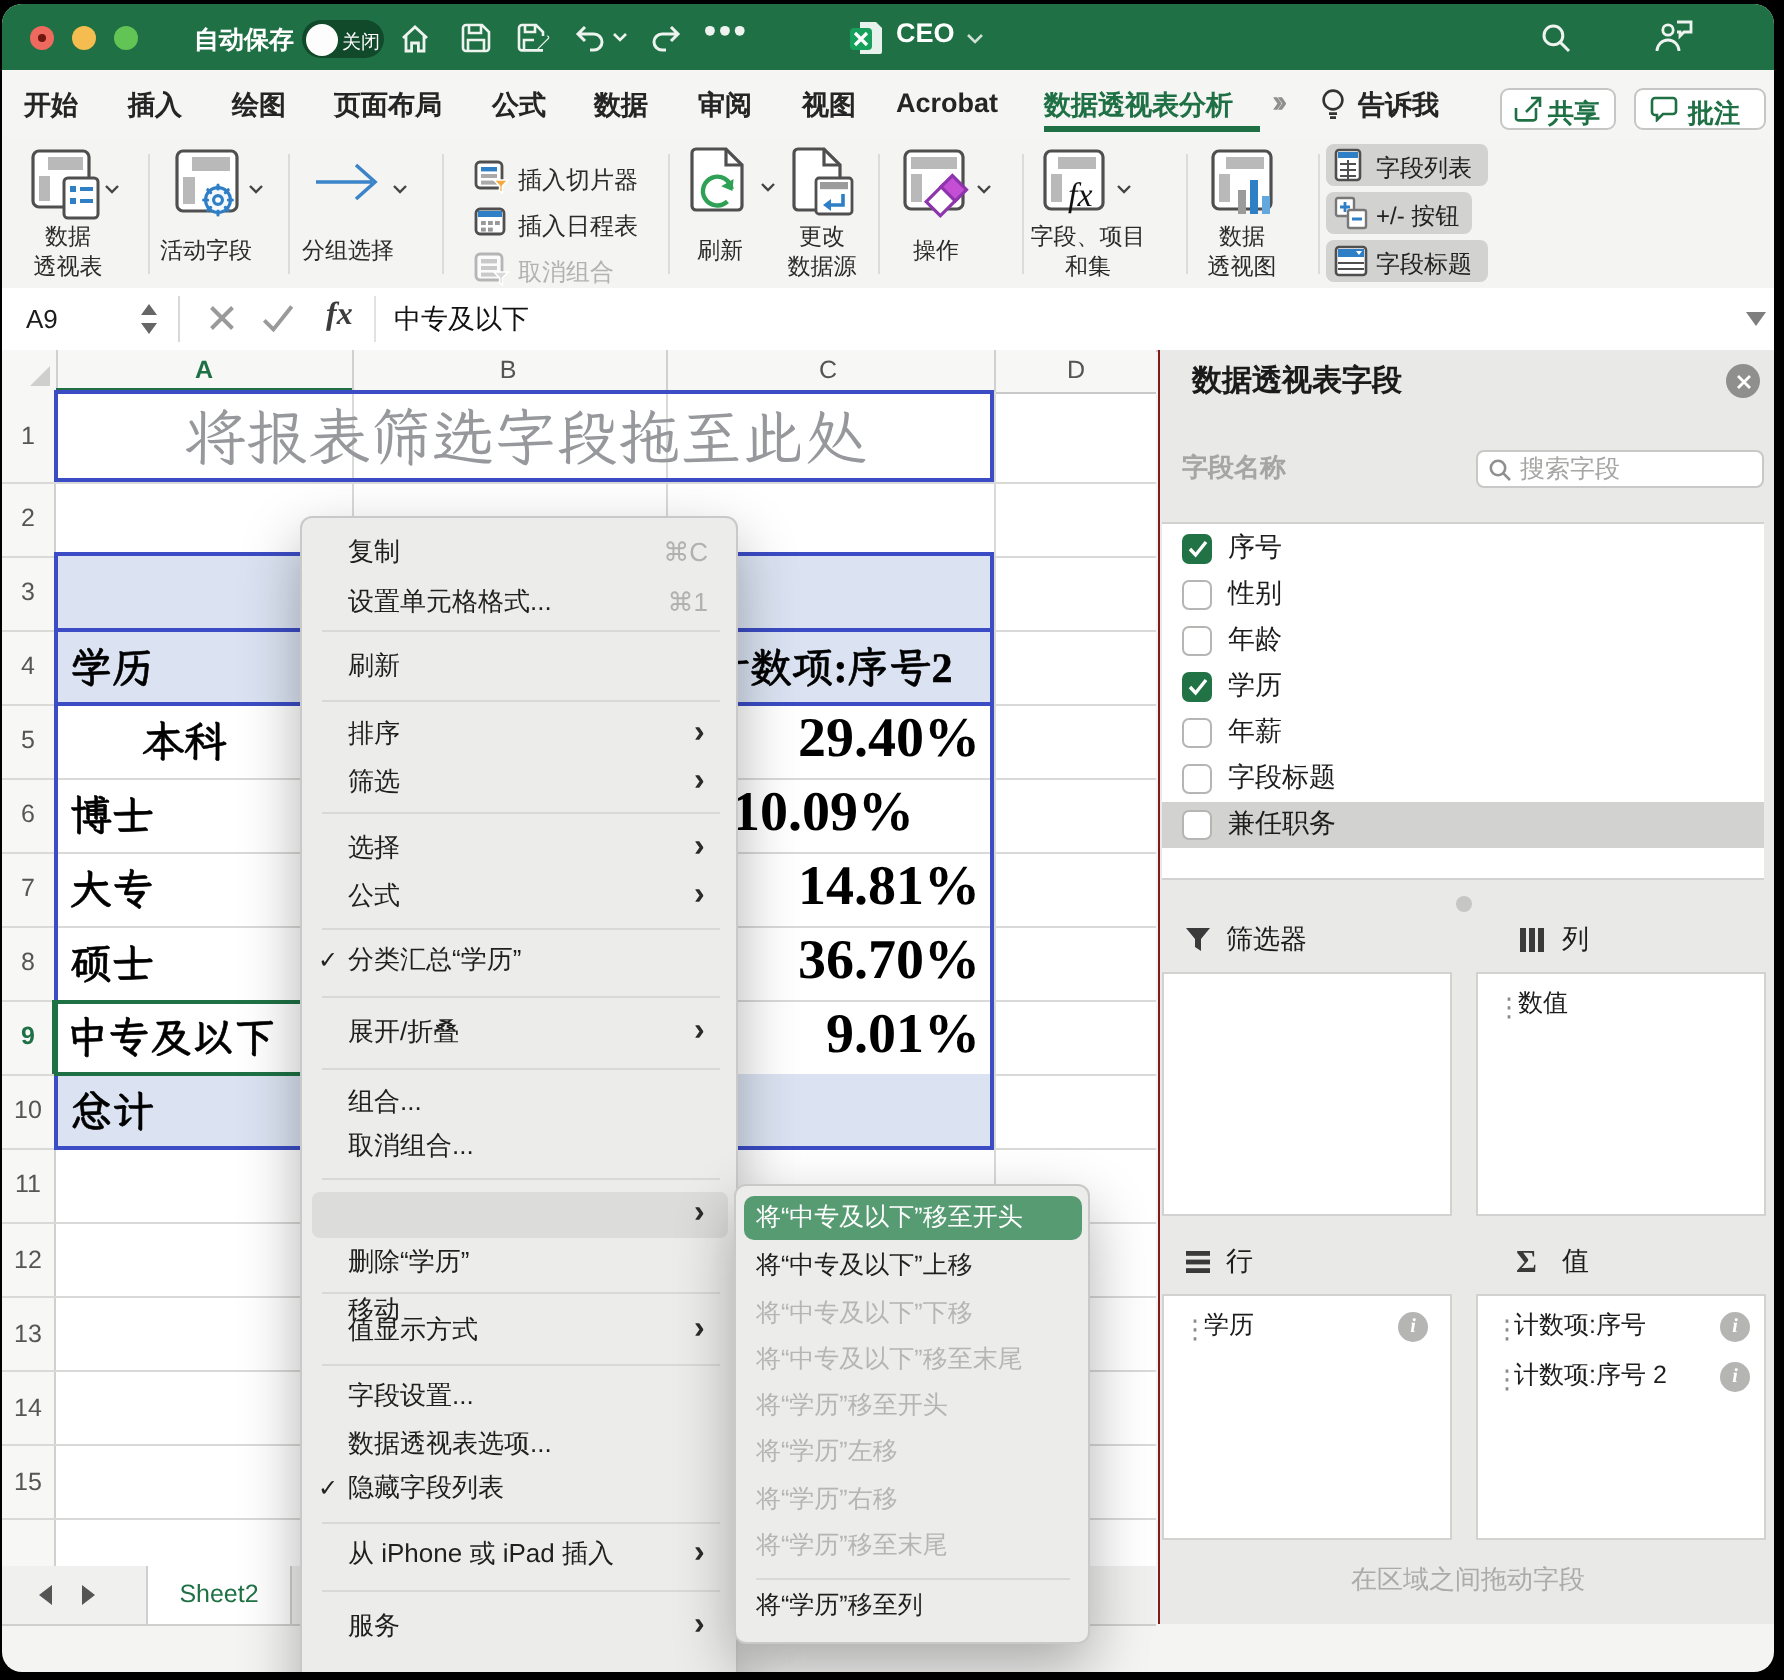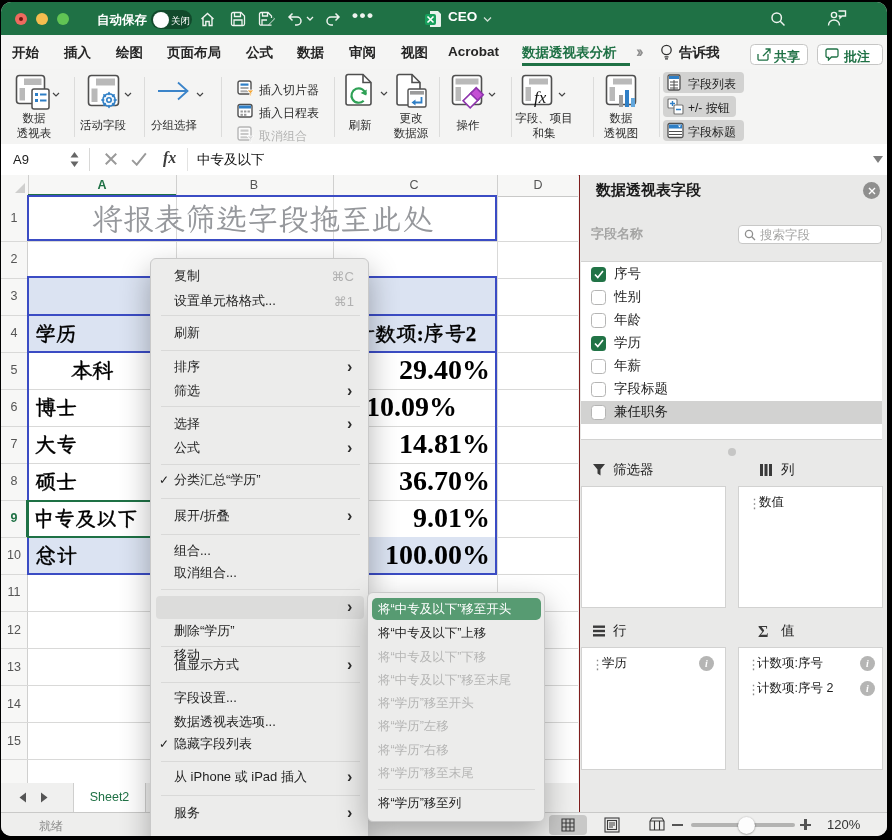--- a/index.html
+++ b/index.html
@@ -386,54 +386,32 @@
     <div class="cellk" style="left:34px;top:269px;font-size:21px;transform:translateY(-50%);">大专</div>
     <div class="cellk" style="left:34px;top:306px;font-size:21px;transform:translateY(-50%);">硕士</div>
     <div class="cellk" style="left:32px;top:343px;font-size:21px;transform:translateY(-50%);">中专及以下</div>
     <div class="cellk" style="left:34px;top:380px;font-size:21px;transform:translateY(-50%);">总计</div>
     <div class="cellk" style="left:332px;top:158px;width:164px;text-align:center;font-size:21px;transform:translateY(-50%);">计数项:序号2</div>
     <div class="num" style="left:332px;top:195px;width:157px;">29.40%</div>
     <div class="num" style="left:332px;top:232px;width:157px;text-align:center;">10.09%</div>
     <div class="num" style="left:332px;top:269px;width:157px;">14.81%</div>
     <div class="num" style="left:332px;top:306px;width:157px;">36.70%</div>
     <div class="num" style="left:332px;top:343px;width:157px;">9.01%</div>
-    <div class="num" style="left:332px;top:380px;width:157px;">100.00%</div>
 
     <div class="abs" style="left:26px;top:324.5px;width:150px;height:38px;border:2px solid #1e7145;box-sizing:border-box;"></div>
   </div>
   <div id="tabbar">
     <svg class="abs" style="left:17px;top:9px;" width="10" height="11" viewBox="0 0 10 11" fill="#555">
         <path d="M8 0.5 L1.5 5.5 L8 10.5 Z"></path>
       </svg>
     <svg class="abs" style="left:38px;top:9px;" width="10" height="11" viewBox="0 0 10 11" fill="#555">
         <path d="M2 0.5 L8.5 5.5 L2 10.5 Z"></path>
       </svg>
     <div class="abs" style="left:72px;top:0;width:73px;height:29px;background:#fff;border-left:1px solid #cfcfce;border-right:1px solid #cfcfce;box-sizing:border-box;"></div>
     <div class="abs" style="left:72px;top:7px;width:73px;text-align:center;font-size:12.5px;color:#1f7145;">Sheet2</div>
-  </div>
-  <div id="statusbar">
-    <div class="abs" style="left:38px;top:5px;font-size:12px;color:#8a8a8a;">就绪</div>
-    <div class="abs" style="left:548px;top:2px;width:38px;height:20px;background:#c8c8c7;border-radius:4px;"></div>
-    <svg class="abs" style="left:560px;top:5px;" width="14" height="14" viewBox="0 0 14 14" fill="none" stroke="#3a3a3a" stroke-width="1.1">
-        <path d="M1 1 H13 V13 H1 Z M1 5 H13 M1 9 H13 M5 1 V13 M9 1 V13"></path>
-      </svg>
-    <svg class="abs" style="left:603px;top:4px;" width="16" height="16" viewBox="0 0 16 16" fill="none" stroke="#3a3a3a" stroke-width="1.1">
-        <rect x="1" y="1" width="14" height="14"></rect>
-        <rect x="3.5" y="3.5" width="9" height="9"></rect>
-        <path d="M5 6 h6 M5 8 h6 M5 10 h4"></path>
-      </svg>
-    <svg class="abs" style="left:648px;top:4px;" width="16" height="16" viewBox="0 0 16 16" fill="none" stroke="#3a3a3a" stroke-width="1.1">
-        <path d="M1 4 H15 M1 4 V13 H15 V4 M1 4 L3 1 H13 L15 4 M5.5 4 V13 M10.5 4 V13"></path>
-      </svg>
-    <div class="abs" style="left:671px;top:10.5px;width:11px;height:2.5px;background:#555;"></div>
-    <div class="abs" style="left:690px;top:10px;width:104px;height:3.5px;background:#b3b3b2;border-radius:2px;"></div>
-    <div class="abs" style="left:737px;top:3.5px;width:17px;height:17px;border-radius:50%;background:#fdfdfd;box-shadow:0 0.5px 2px rgba(0,0,0,.45);"></div>
-    <div class="abs" style="left:799px;top:10.5px;width:11px;height:2.5px;background:#555;"></div>
-    <div class="abs" style="left:799px;top:6.25px;width:2.5px;height:11px;background:#555;margin-left:4.25px;"></div>
-    <div class="abs" style="left:826px;top:4px;font-size:13px;color:#333;">120%</div>
   </div>
   <div id="panel">
     <div class="abs" style="left:16px;top:6px;font-size:15px;font-weight:700;color:#1b1b1b;">数据透视表字段</div>
     <div class="abs" style="left:283px;top:7px;width:17px;height:17px;border-radius:50%;background:#8f8f8e;"></div>
     <svg class="abs" style="left:287.5px;top:11.5px;" width="8" height="8" viewBox="0 0 8 8" fill="none" stroke="#fff" stroke-width="1.4">
         <path d="M1 1 L7 7 M7 1 L1 7"></path>
       </svg>
     <div class="pgrey" style="left:11px;top:59px;font-weight:700;">字段名称</div>
     <div class="abs" style="left:158px;top:50px;width:144px;height:19px;background:#fff;border:1px solid #c8c8c7;border-radius:4px;box-sizing:border-box;"></div>
     <svg class="abs" style="left:164px;top:54px;" width="12" height="12" viewBox="0 0 12 12" fill="none" stroke="#8f8f8e" stroke-width="1.3">
@@ -490,20 +468,21 @@
     <div class="pbox" style="left:158px;top:472px;width:143px;height:121px;"></div>
     <div class="abs drag" style="left:11px;top:482px;">⋮</div>
     <div class="ptext" style="left:22px;top:488px;font-size:12.5px;">学历</div>
     <div class="info" style="left:119px;top:481px;">i</div>
     <div class="abs drag" style="left:167px;top:482px;">⋮</div>
     <div class="ptext" style="left:177px;top:488px;font-size:12.5px;">计数项:序号</div>
     <div class="info" style="left:280px;top:481px;">i</div>
     <div class="abs drag" style="left:167px;top:506.5px;">⋮</div>
     <div class="ptext" style="left:177px;top:512.5px;font-size:12.5px;">计数项:序号 2</div>
     <div class="info" style="left:280px;top:505.5px;">i</div>
+    <div class="abs" style="left:0;top:606px;width:308px;text-align:center;font-size:13px;color:#ababaa;">在区域之间拖动字段</div>
   </div>
   <div id="menu">
     <div class="mi" style="top:17px;">复制</div>
       <div class="mshort" style="top:17px;">⌘C</div>
     <div class="mi" style="top:42px;">设置单元格格式...</div>
       <div class="mshort" style="top:42px;">⌘1</div>
     <div class="msep" style="top:55.5px;"></div>
     <div class="mi" style="top:74px;">刷新</div>
     <div class="msep" style="top:90.5px;"></div>
     <div class="mi" style="top:108px;">排序</div>

